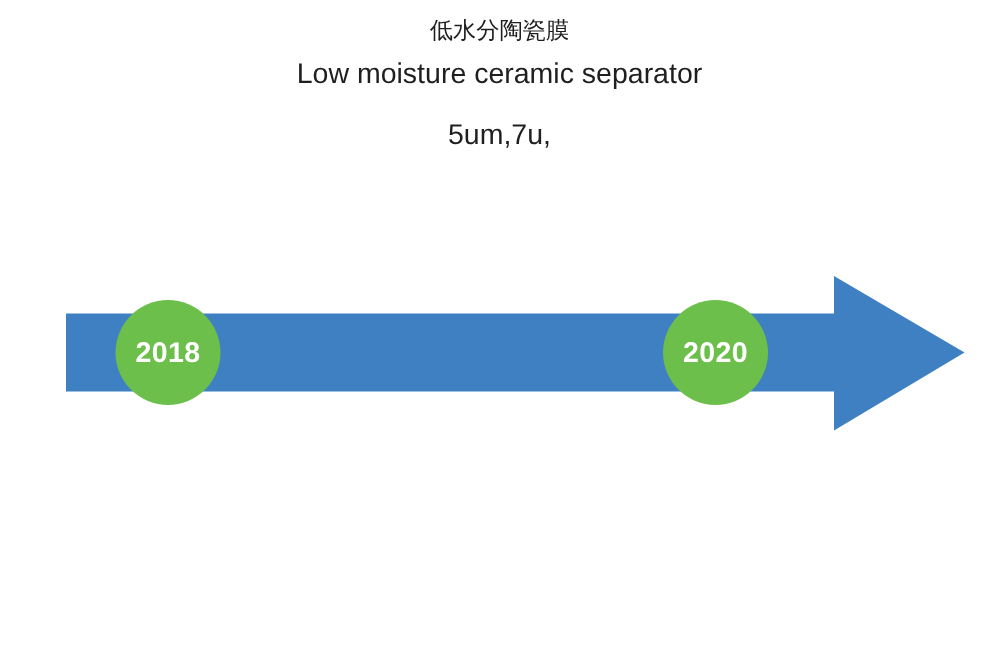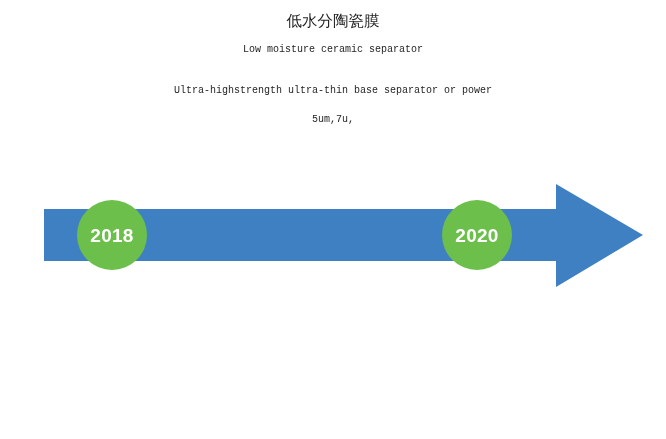--- a/index.html
+++ b/index.html
@@ -48,22 +48,21 @@
     color: #1f1f1f;
     white-space: nowrap;
     letter-spacing: 0px;
   }
 
   .text-line.cn {
     font-size: 15.5px;
   }
 
   .text-line.en {
-    font-size: 10px;
-    font-family: Liberation Mono, monospace;
+    font-size: 19px;
   }
 
   .spacer-line {
     display: block;
     height: 12px;
   }
 
   
   #timeline-arrow {
     position: absolute;
@@ -105,21 +104,20 @@
 </style>
 </head>
 <body>
 
 <div id="canvas">
 
   <div id="top-text-block" class="text-block">
     <span class="text-line cn">低水分陶瓷膜</span>
     <span class="text-line en">Low moisture ceramic separator</span>
     <span class="spacer-line"></span>
-    <span class="text-line en">Ultra-highstrength ultra-thin base separator or power</span>
     <span class="text-line en">5um,7u,</span>
   </div>
 
   <div id="timeline-arrow">
     <svg width="666" height="116" viewBox="0 0 666 116" xmlns="http://www.w3.org/2000/svg">
       <polygon points="44,31 556,31 556,6 643,57 556,109 556,83 44,83" fill="#3E80C1"></polygon>
     </svg>
   </div>
 
   <div id="milestone-2018" class="milestone">

